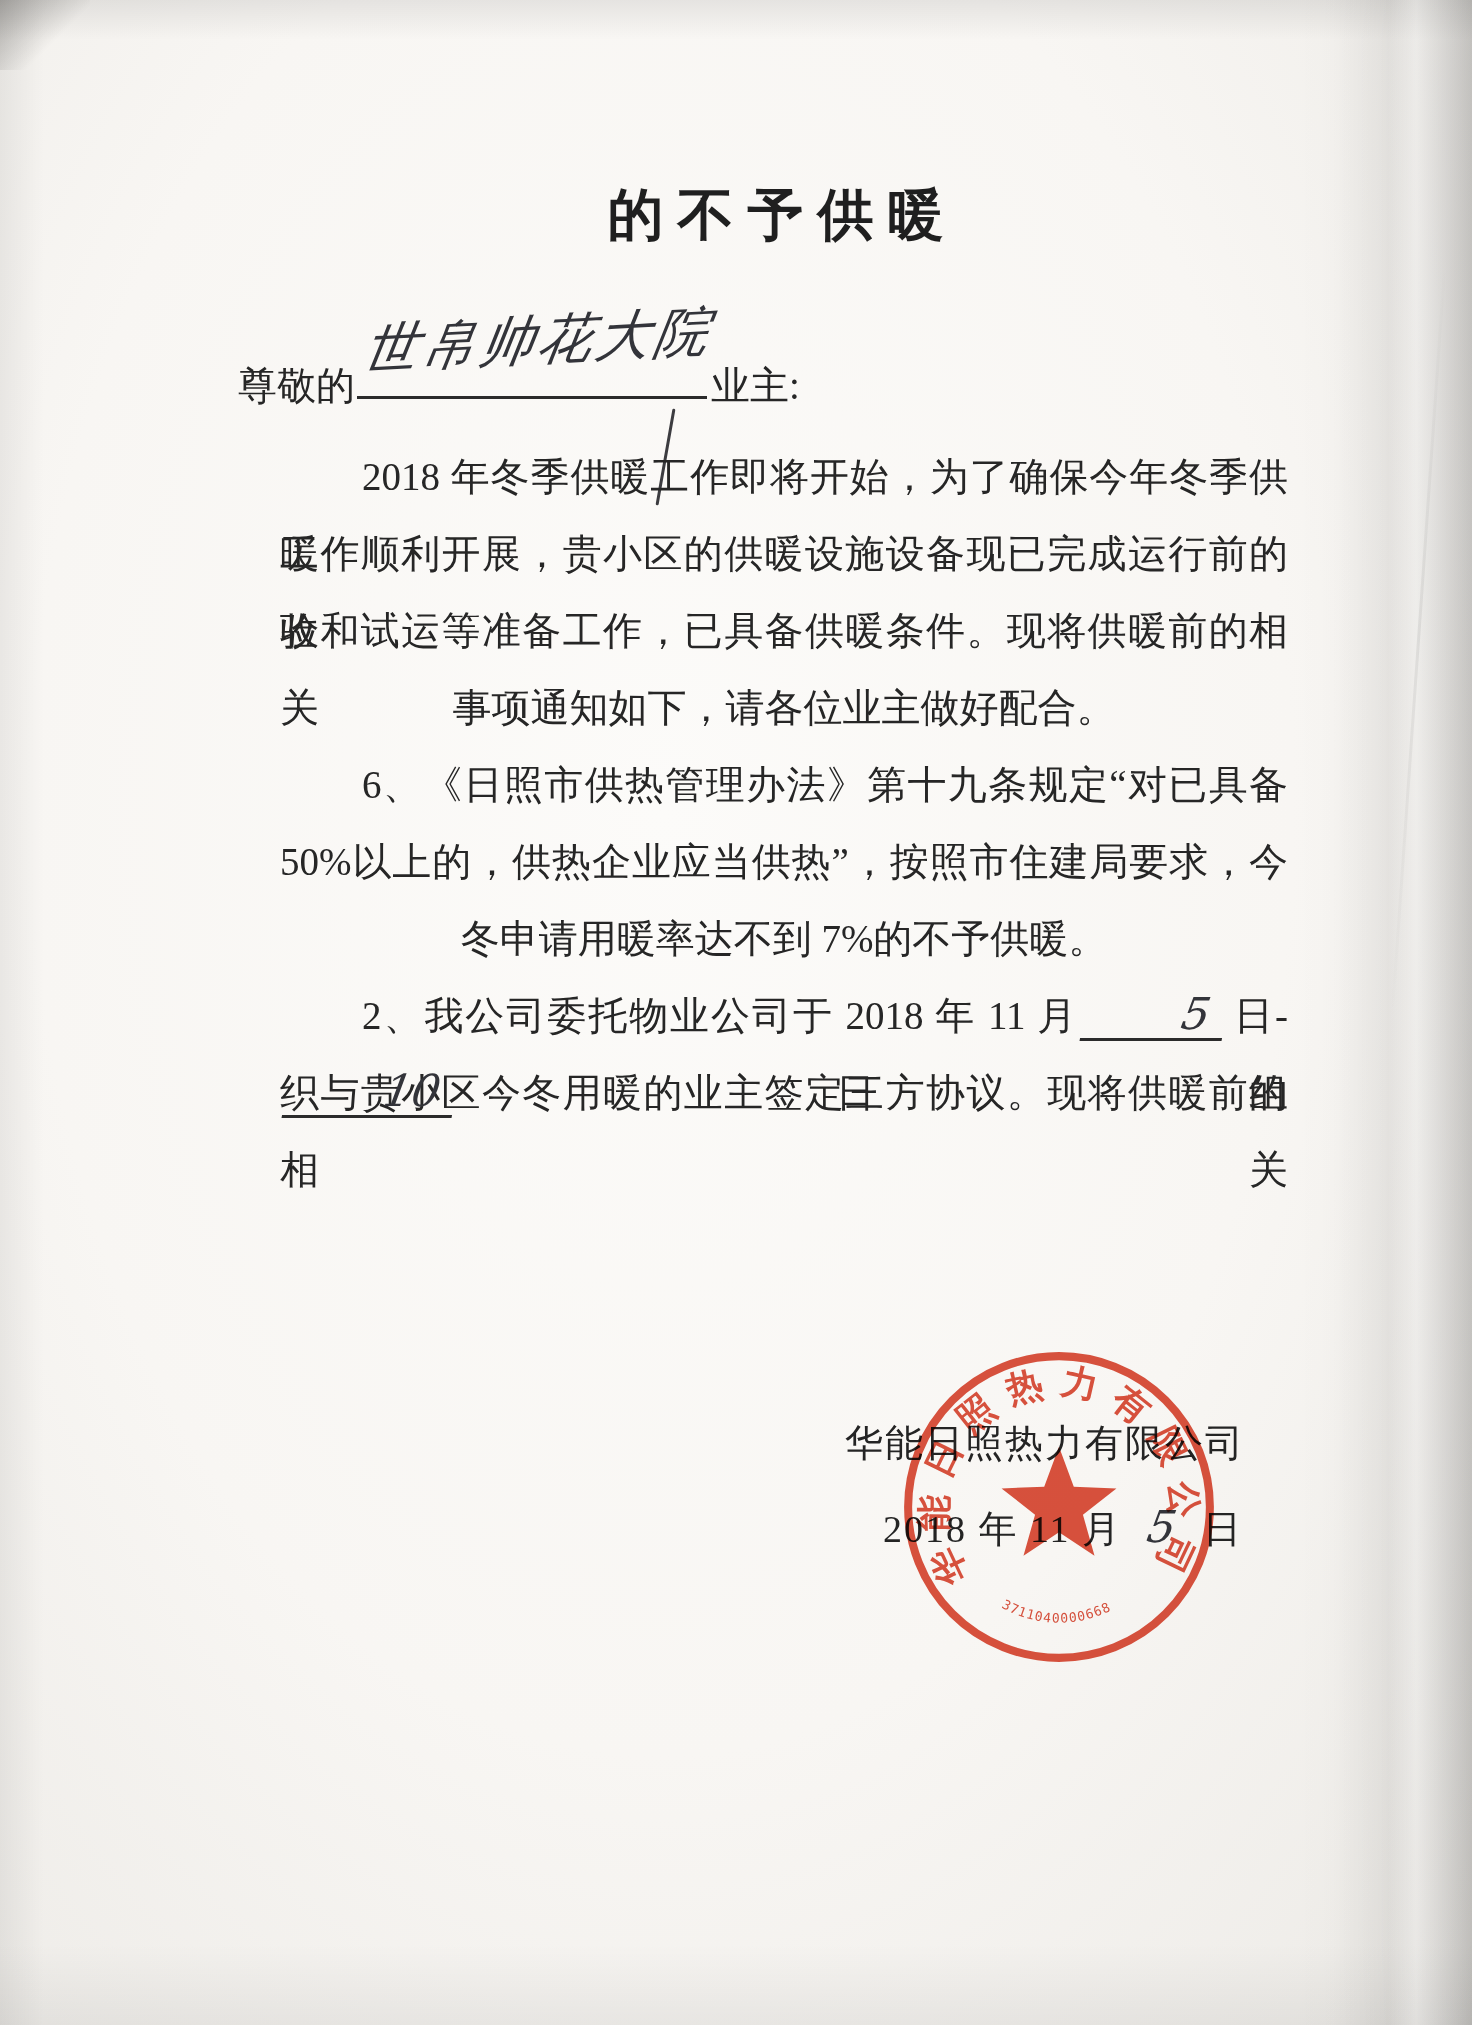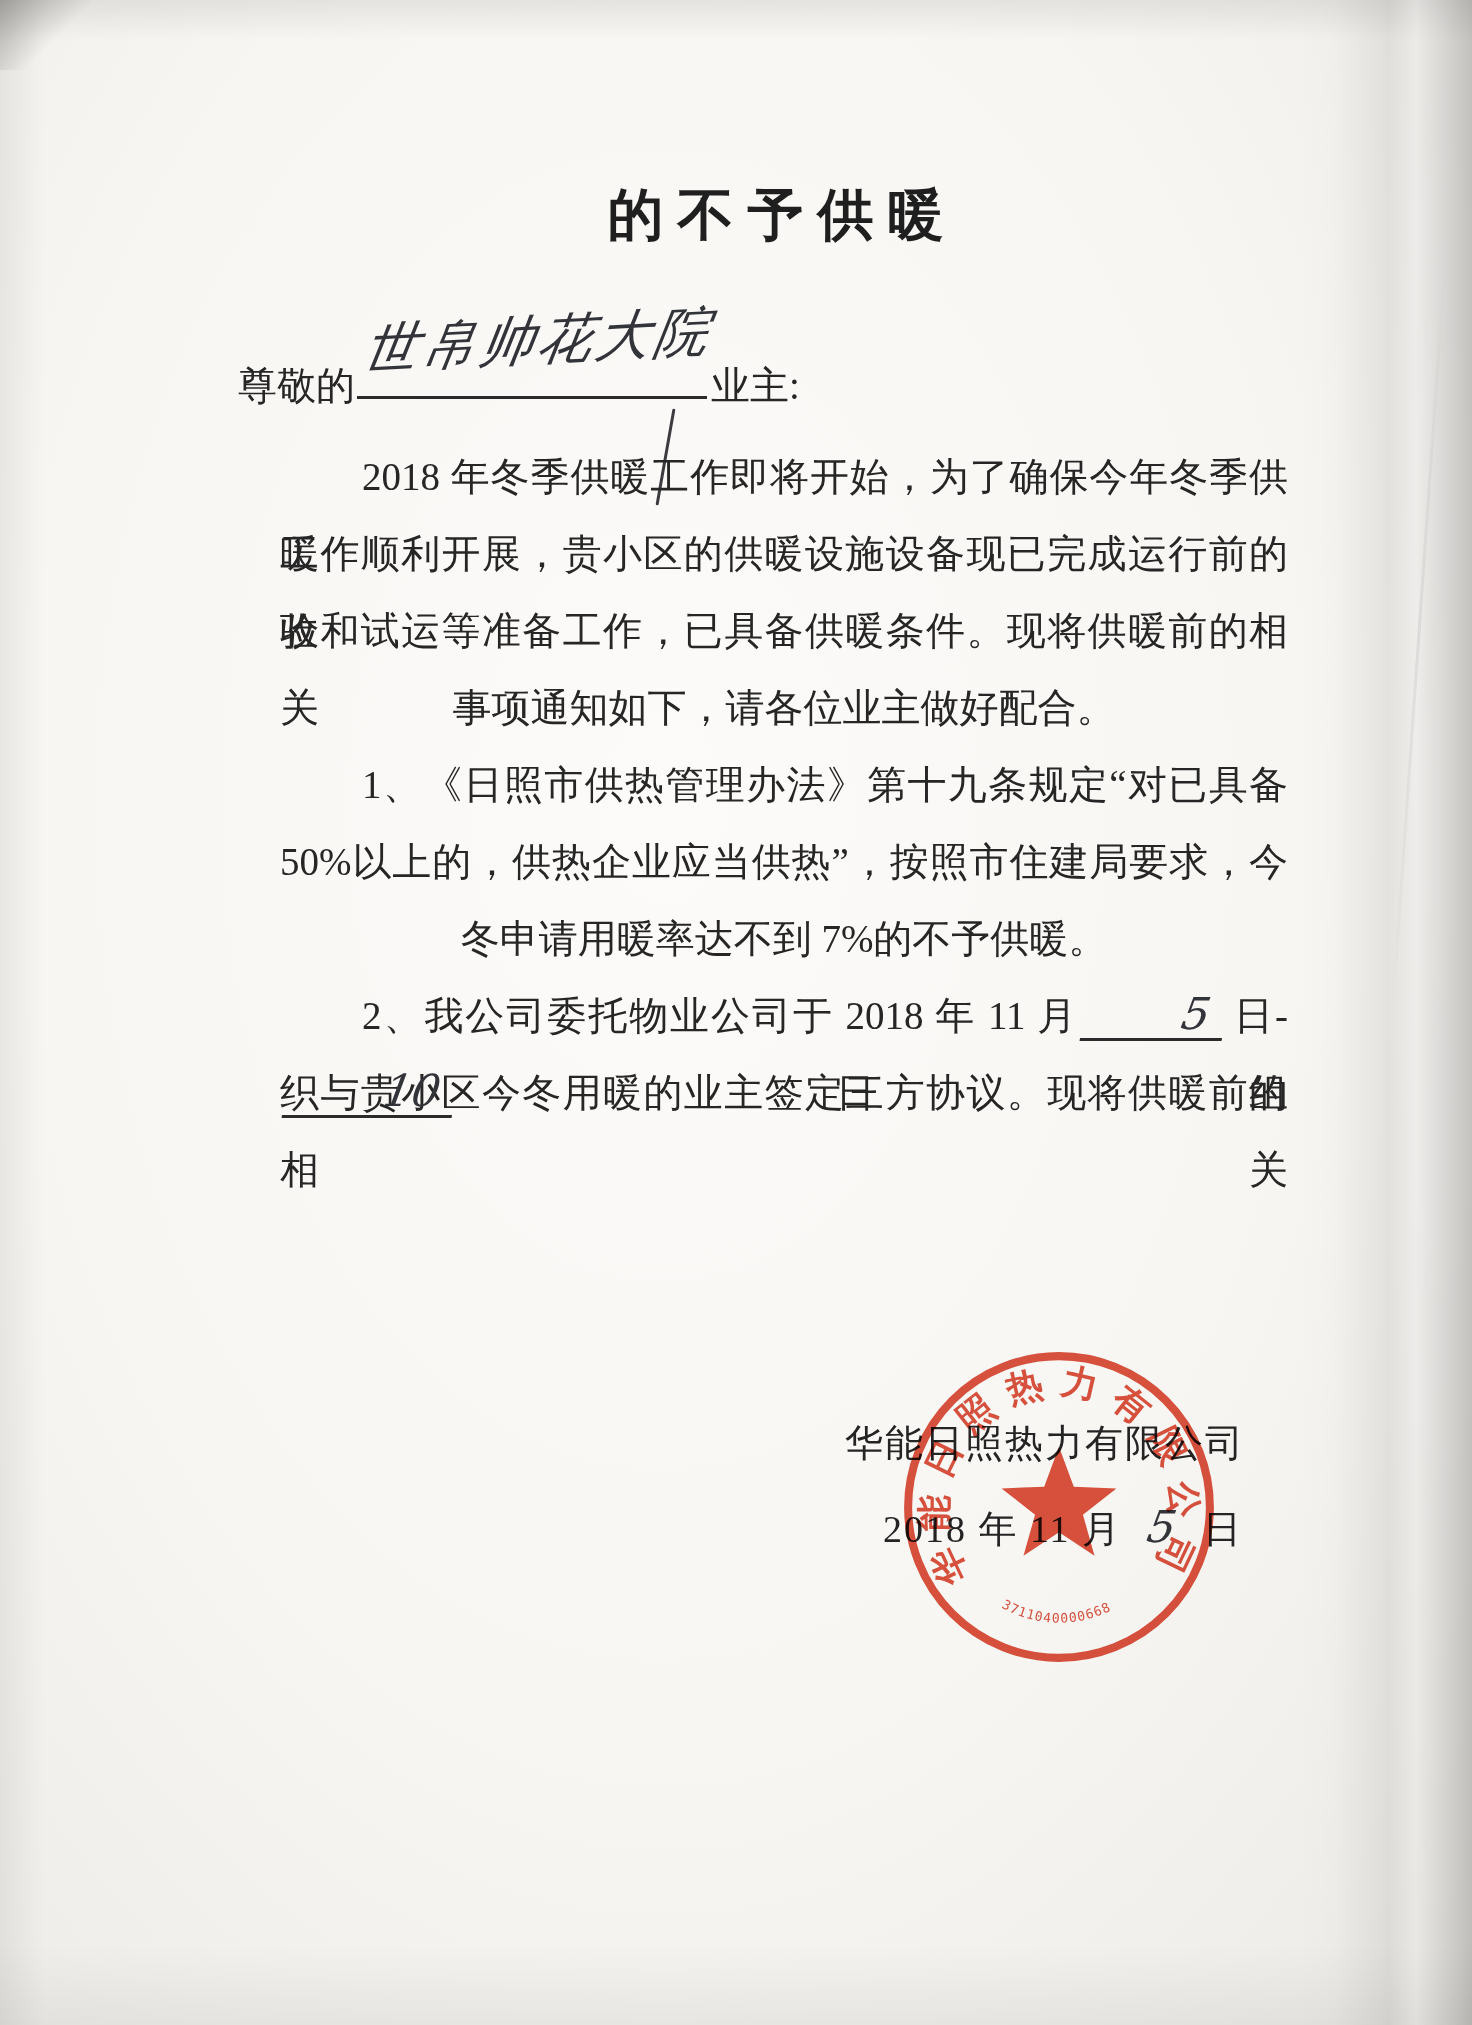--- a/index.html
+++ b/index.html
@@ -116,21 +116,21 @@
   <div class="salutation" data-interactable="false">
     <span data-interactable="false">尊敬的</span><span class="hw-name-wrap" data-interactable="false"><span class="hw hw-name" data-interactable="false">世帛帅花大院</span></span><span data-interactable="false">业主:</span>
   </div>
   <div class="flourish" data-interactable="false"></div>
 
   <div class="body-lines" data-interactable="false">
       <div class="line ind full" data-interactable="false">2018 年冬季供暖工作即将开始，为了确保今年冬季供暖</div>
       <div class="line full" data-interactable="false">工作顺利开展，贵小区的供暖设施设备现已完成运行前的验</div>
       <div class="line full" data-interactable="false">收和试运等准备工作，已具备供暖条件。现将供暖前的相关</div>
       <div class="line" data-interactable="false">事项通知如下，请各位业主做好配合。</div>
-      <div class="line ind full" data-interactable="false">1、《日照市供热管理办法》第十九条规定“对已具备</div>
+      <div class="line ind full" data-interactable="false">6、《日照市供热管理办法》第十九条规定“对已具备</div>
       <div class="line full" data-interactable="false">50%以上的，供热企业应当供热”，按照市住建局要求，今</div>
       <div class="line" data-interactable="false">冬申请用暖率达不到 7%的不予供暖。</div>
       <div class="line ind full" data-interactable="false"><span data-interactable="false">2、我公司委托物业公司于 2018 年 11 月</span><span data-interactable="false" class="hw hw-inline">5</span><span data-interactable="false">日-</span><span data-interactable="false" class="hw hw-inline">10</span><span data-interactable="false">日组</span></div>
       <div class="line full" data-interactable="false">织与贵小区今冬用暖的业主签定三方协议。现将供暖前的相关</div>
     </div>
 
   <div class="signature" data-interactable="false">
     <div class="sig-company" data-interactable="false">华能日照热力有限公司</div>
     <div class="sig-date" data-interactable="false">
       <span data-interactable="false">2018 年 11 月</span>

